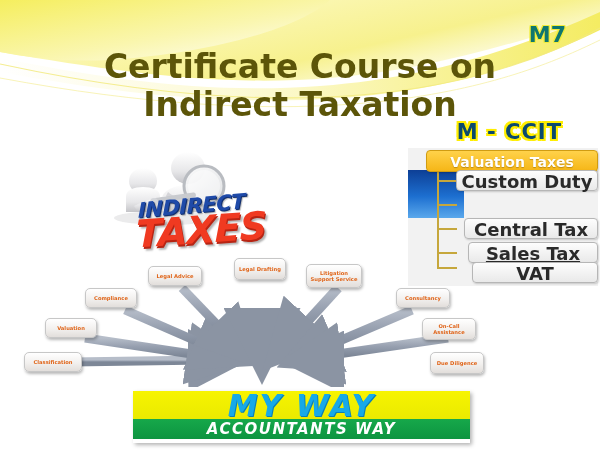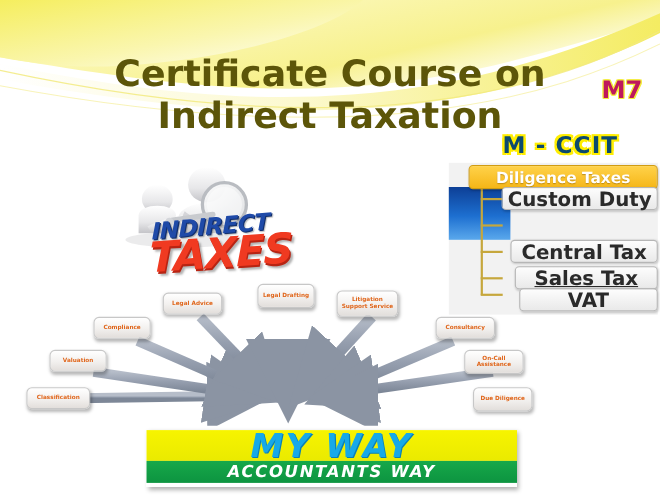--- a/index.html
+++ b/index.html
@@ -38,32 +38,31 @@
     font-family: "DejaVu Sans", sans-serif;
     font-weight: bold;
     font-size: 33px;
     line-height: 38px;
     color: #5c5509;
     letter-spacing: 0px;
     white-space: nowrap;
   }
   .badge-m7 {
     position: absolute;
-    right: 16px;
+    right: 34px;
     top: 22px;
     font-family: "DejaVu Sans", sans-serif;
     font-weight: bold;
     font-size: 22px;
-    color: #be185d;
+    color: #0f766e;
     text-shadow:
        1px  0   0 #f2ec3a, -1px  0   0 #f2ec3a,
        0    1px 0 #f2ec3a,  0   -1px 0 #f2ec3a,
        1px  1px 0 #f2ec3a, -1px -1px 0 #f2ec3a,
        1px -1px 0 #f2ec3a, -1px  1px 0 #f2ec3a;
-    margin-top: 48px;
   }
   .badge-mccit {
     position: absolute;
     right: 38px;
     top: 120px;
     font-family: "DejaVu Sans", sans-serif;
     font-weight: bold;
     font-size: 21px;
     letter-spacing: 1px;
     color: #0c4a6e;
@@ -347,21 +346,21 @@
   <div class="tax-panel">
     <div class="tax-bluefill"></div>
     <div class="tax-connector"></div>
 
     <div class="tax-tick" style="top:32px;"></div>
     <div class="tax-tick" style="top:56px;"></div>
     <div class="tax-tick" style="top:80px;"></div>
     <div class="tax-tick" style="top:104px;"></div>
     <div class="tax-tick" style="top:119px;"></div>
 
-    <div class="tax-head">Diligence Taxes</div>
+    <div class="tax-head">Valuation Taxes</div>
 
     <div class="tax-row" style="left:48px; top:22px;  width:142px;">Custom Duty</div>
     <div class="tax-row" style="left:56px; top:70px;  width:134px;">Central Tax</div>
     <div class="tax-row" style="left:60px; top:94px;  width:130px;text-decoration:underline;">Sales Tax</div>
     <div class="tax-row" style="left:64px; top:114px; width:126px;">VAT</div>
   </div>
 
   <div class="diagram">
     <svg width="600" height="135" viewBox="0 0 600 135">
       <defs>

